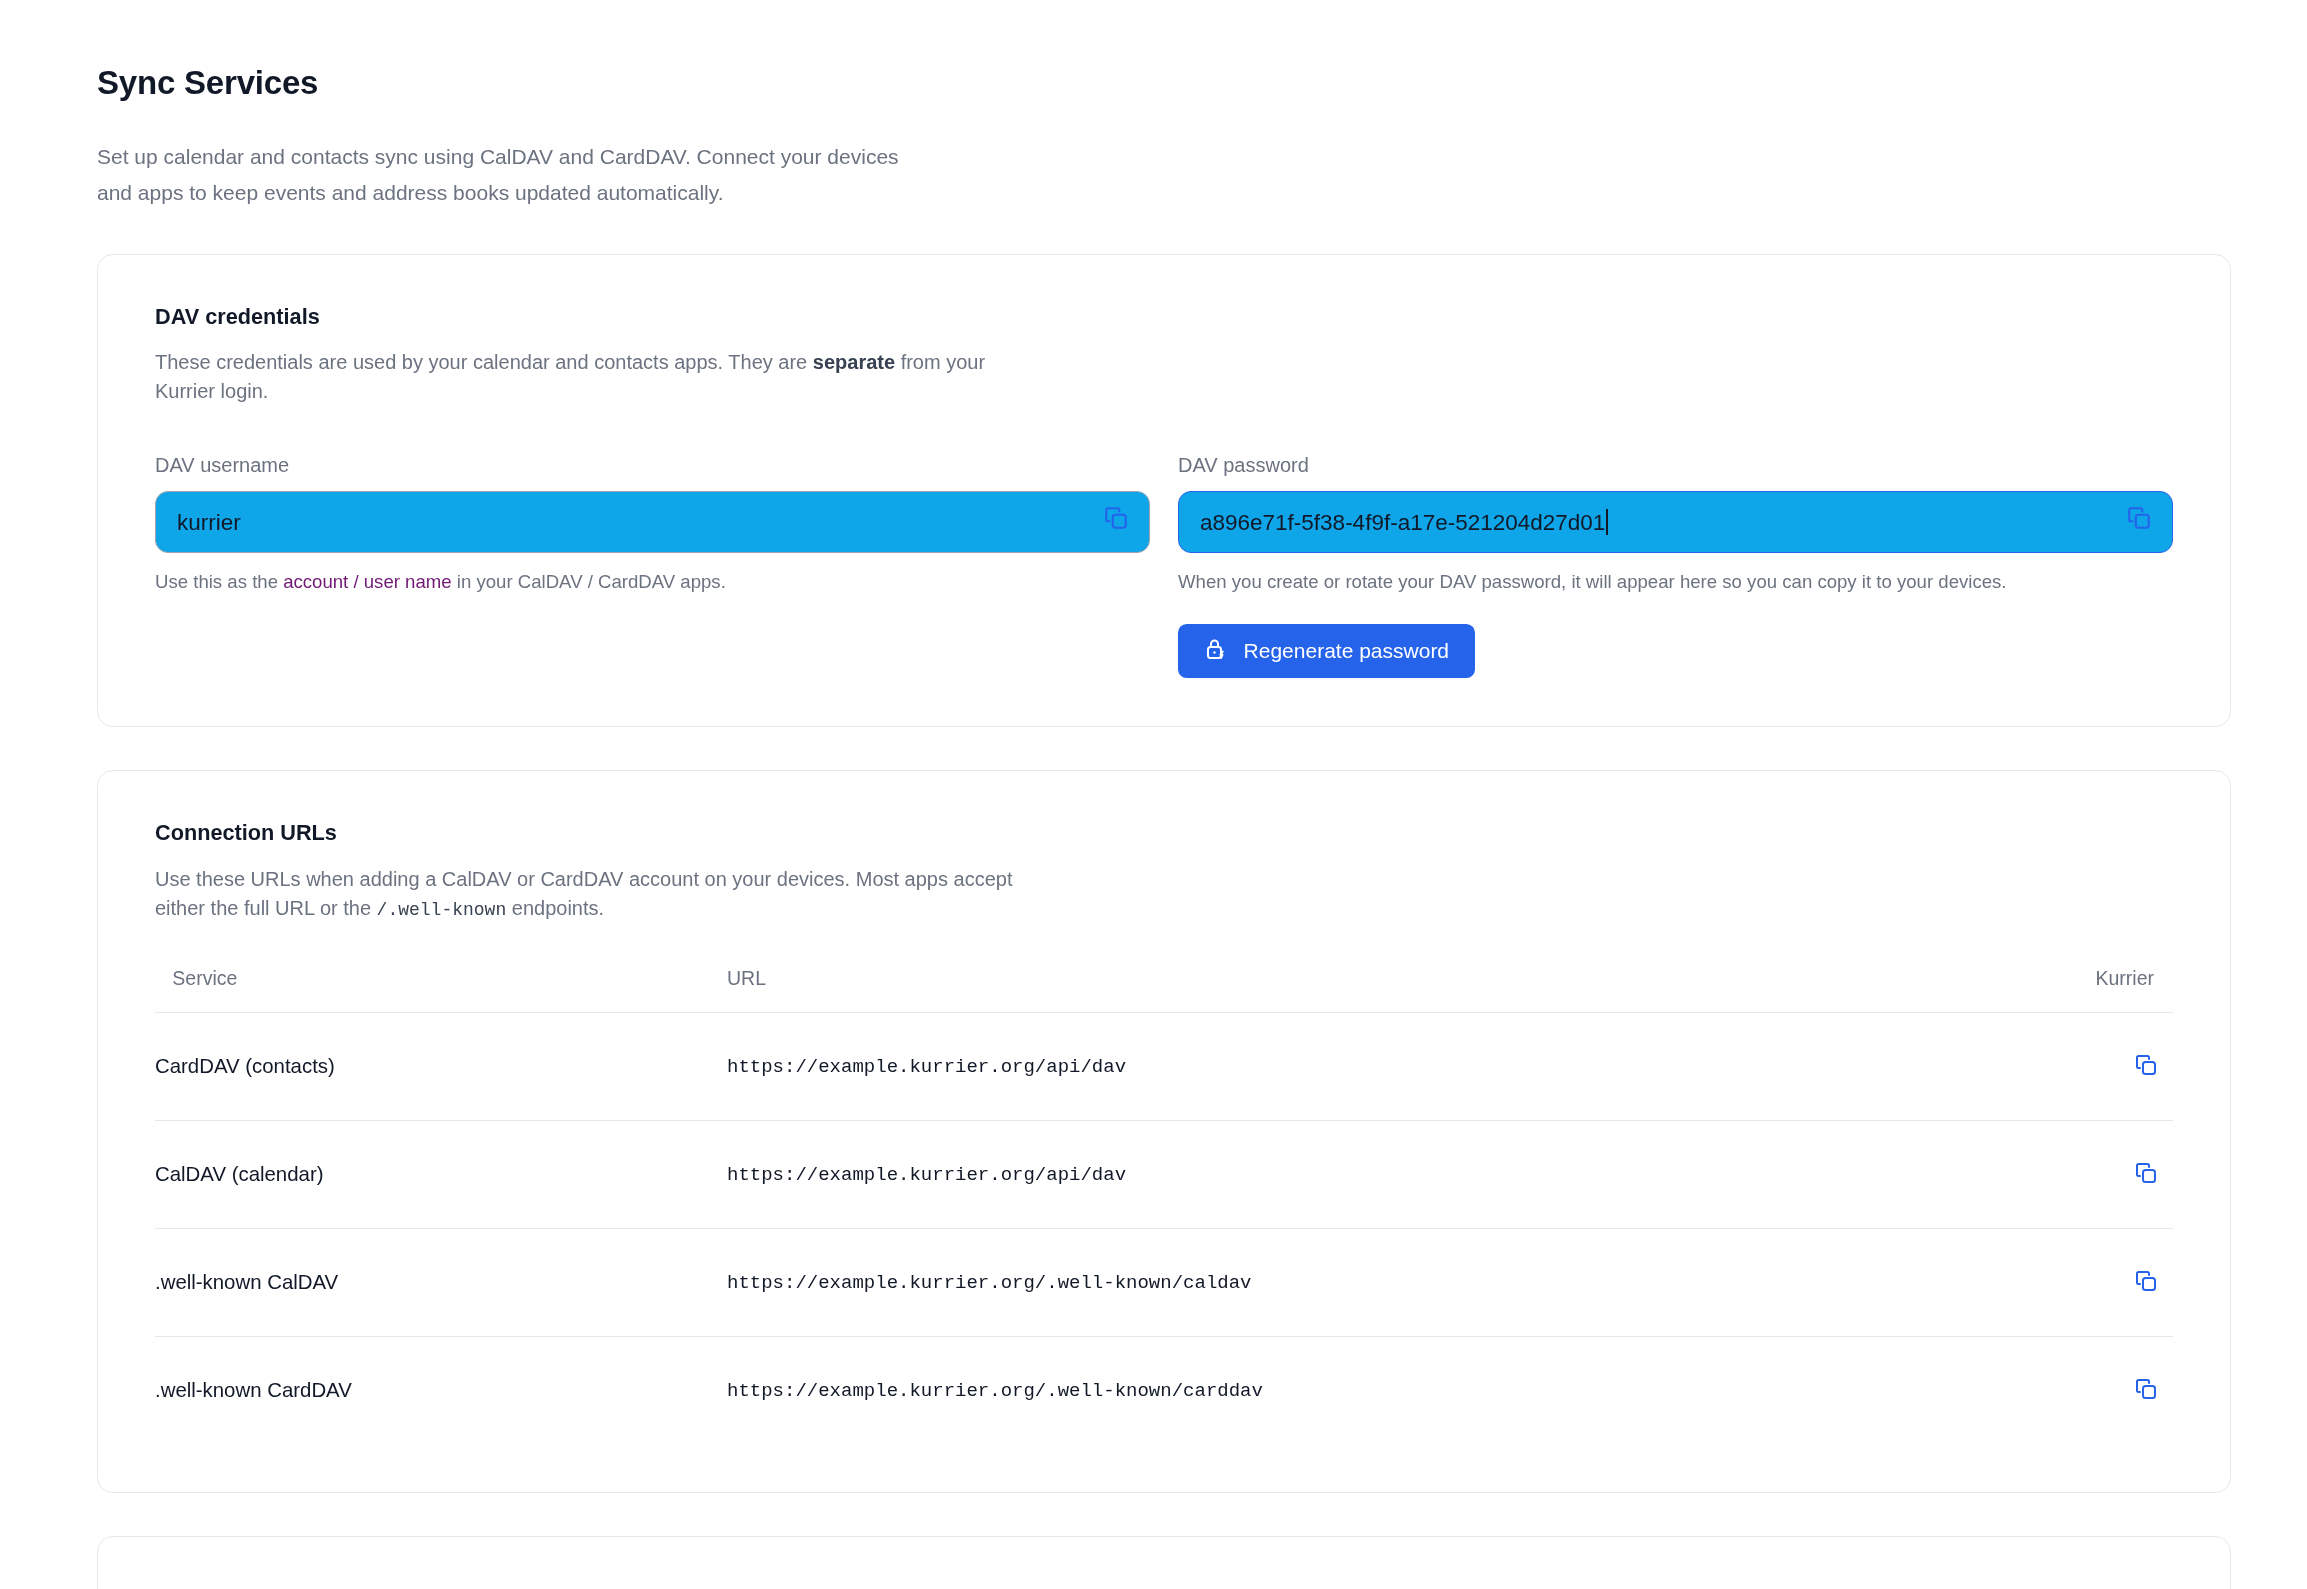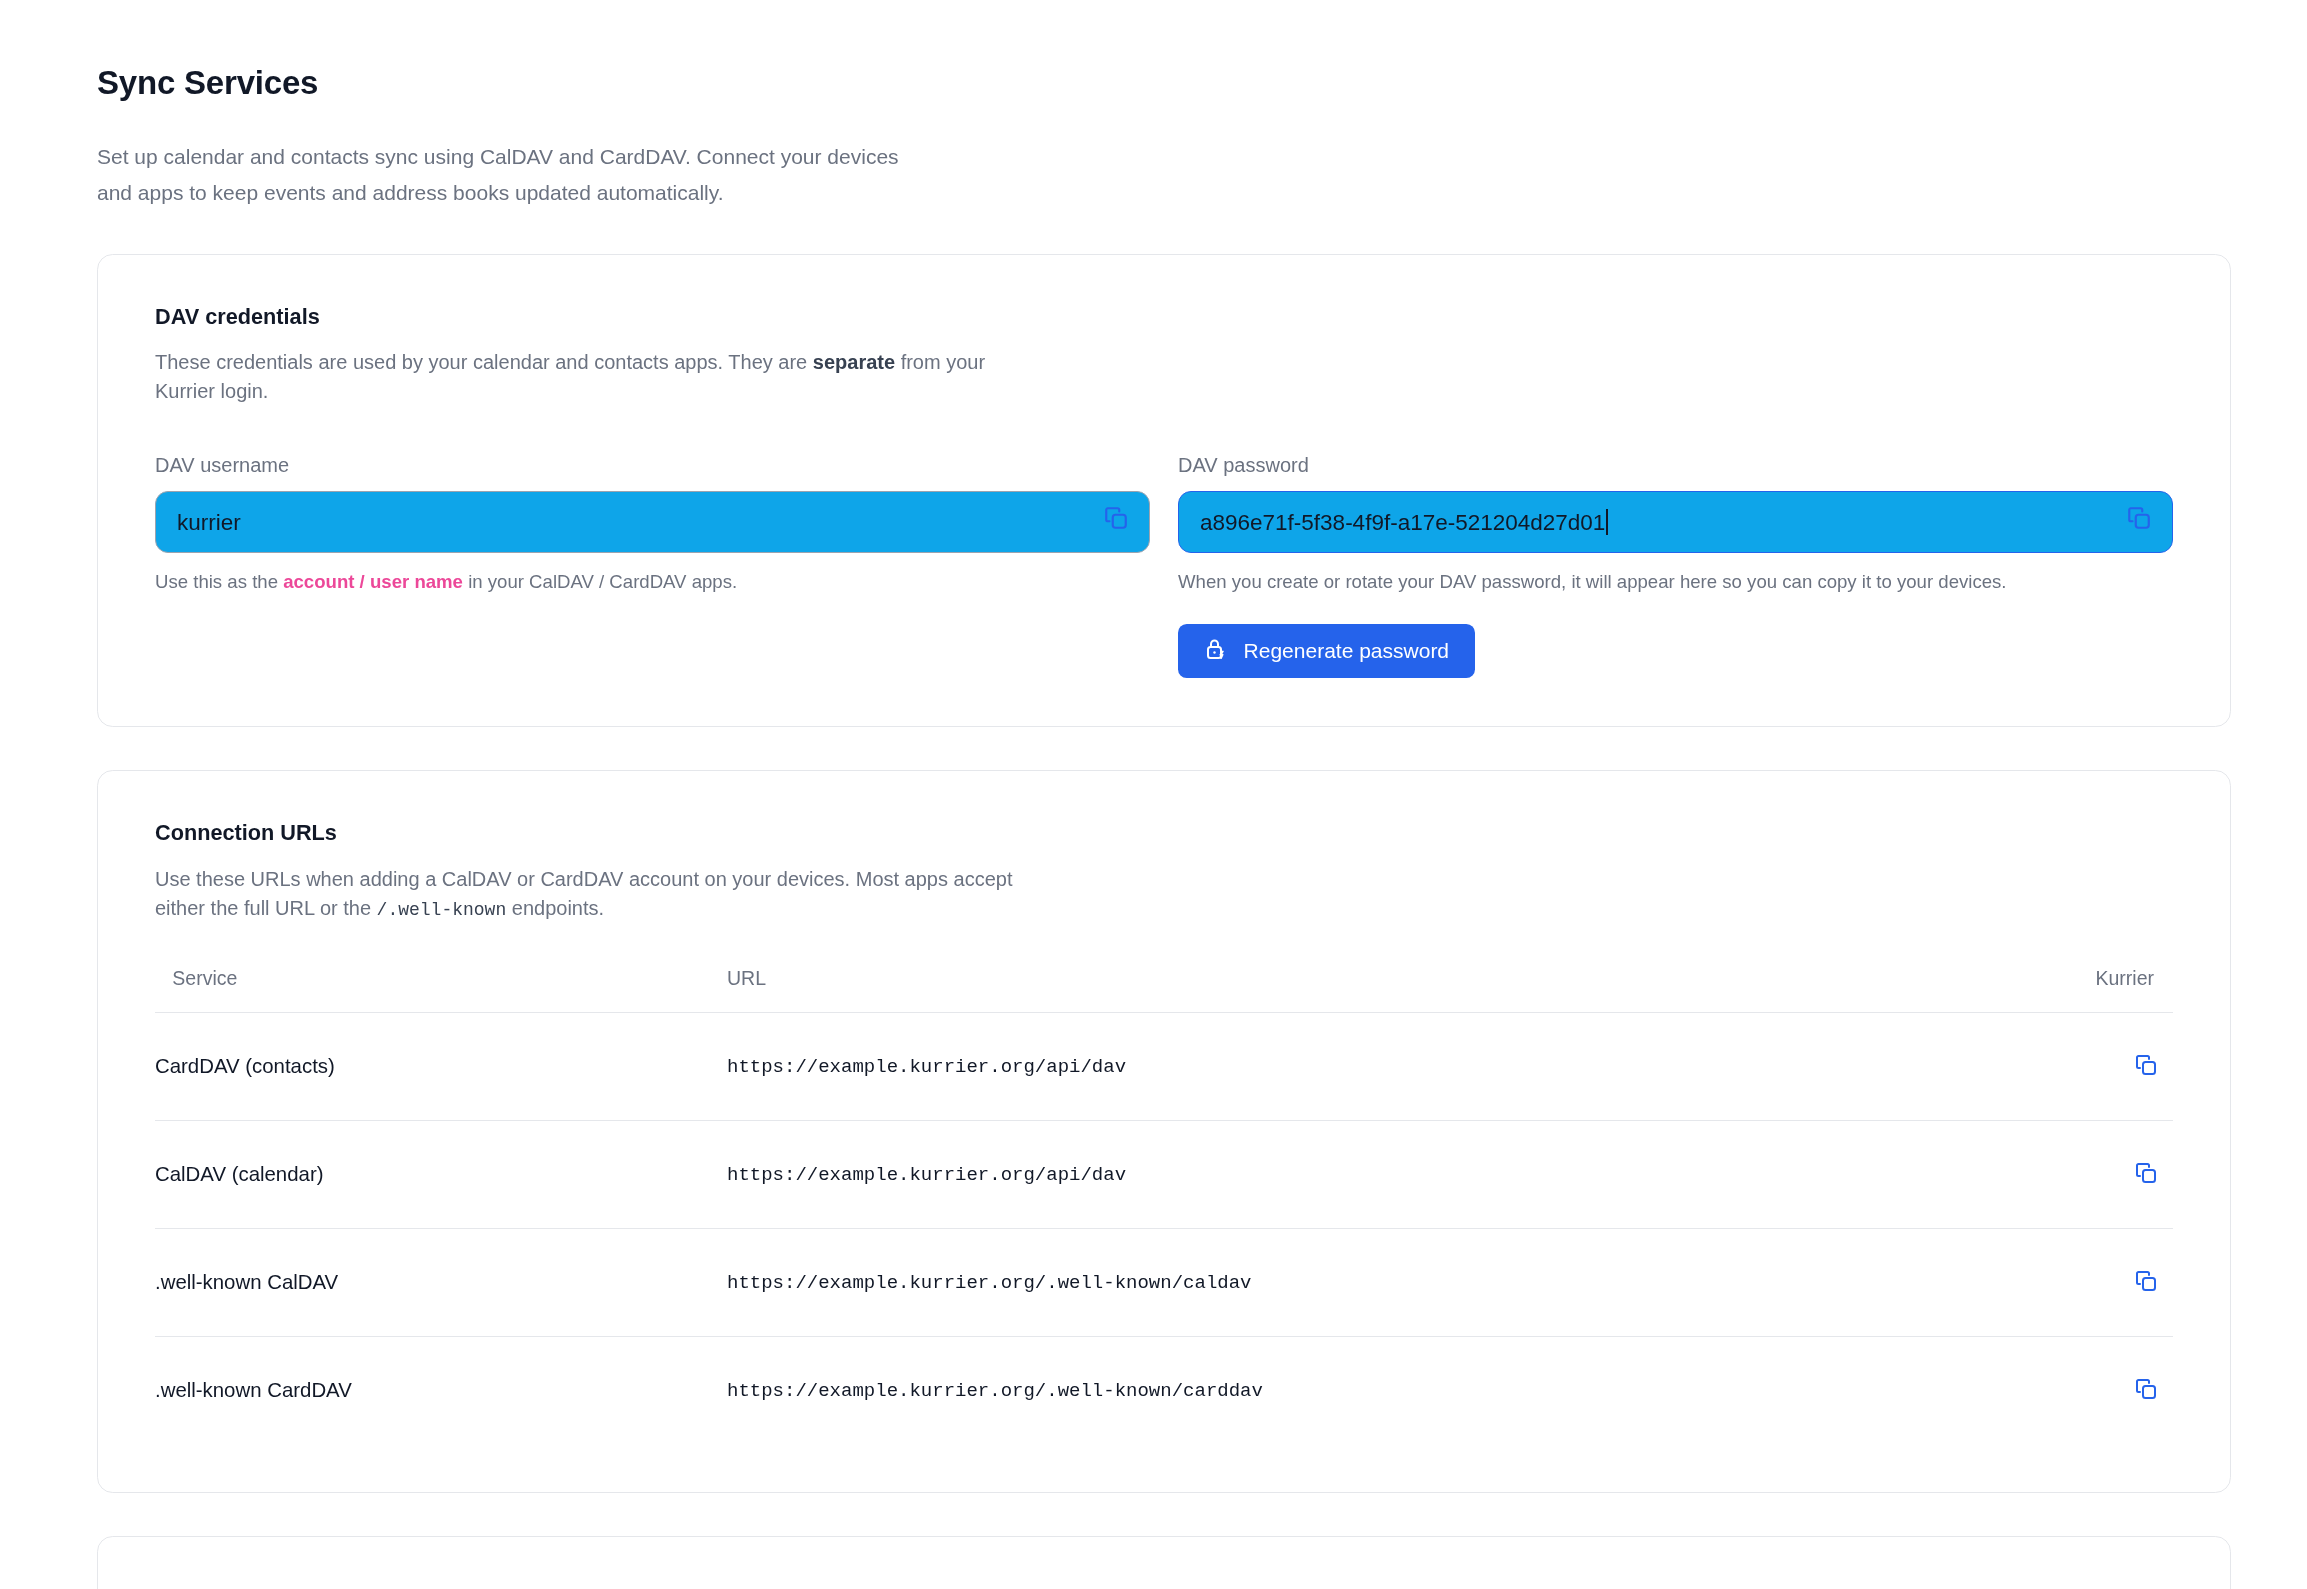--- a/index.html
+++ b/index.html
@@ -127,21 +127,21 @@
     cursor: pointer;
     flex: 0 0 auto;
     margin-right: 5.2px;
   }
   .help-text {
     margin-top: 15.6px;
     font-size: 18.6px;
     color: #6b7280;
     line-height: 26px;
   }
-  .help-text b { color: #ec4899; font-weight: bold; }
+  .help-text b { color: #701a75; font-weight: normal; }
 
   
   .btn-primary {
     margin-top: 29.4px;
     height: 54px;
     background: #2563eb;
     border: none;
     border-radius: 8.7px;
     color: #ffffff;
     font-size: 21px;

